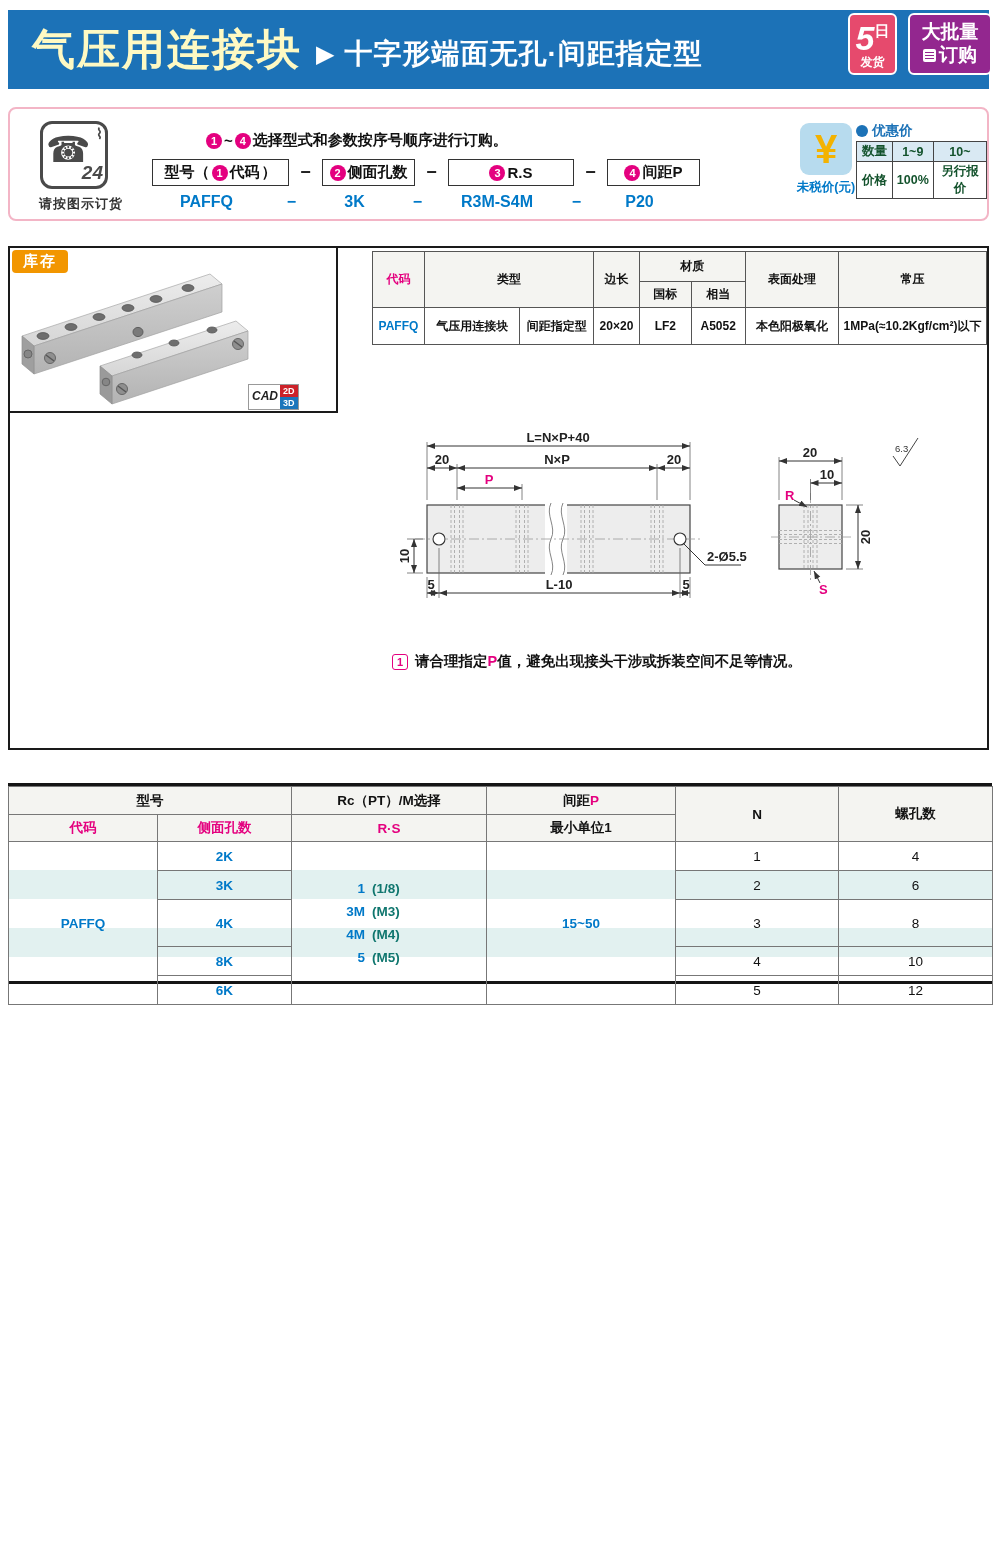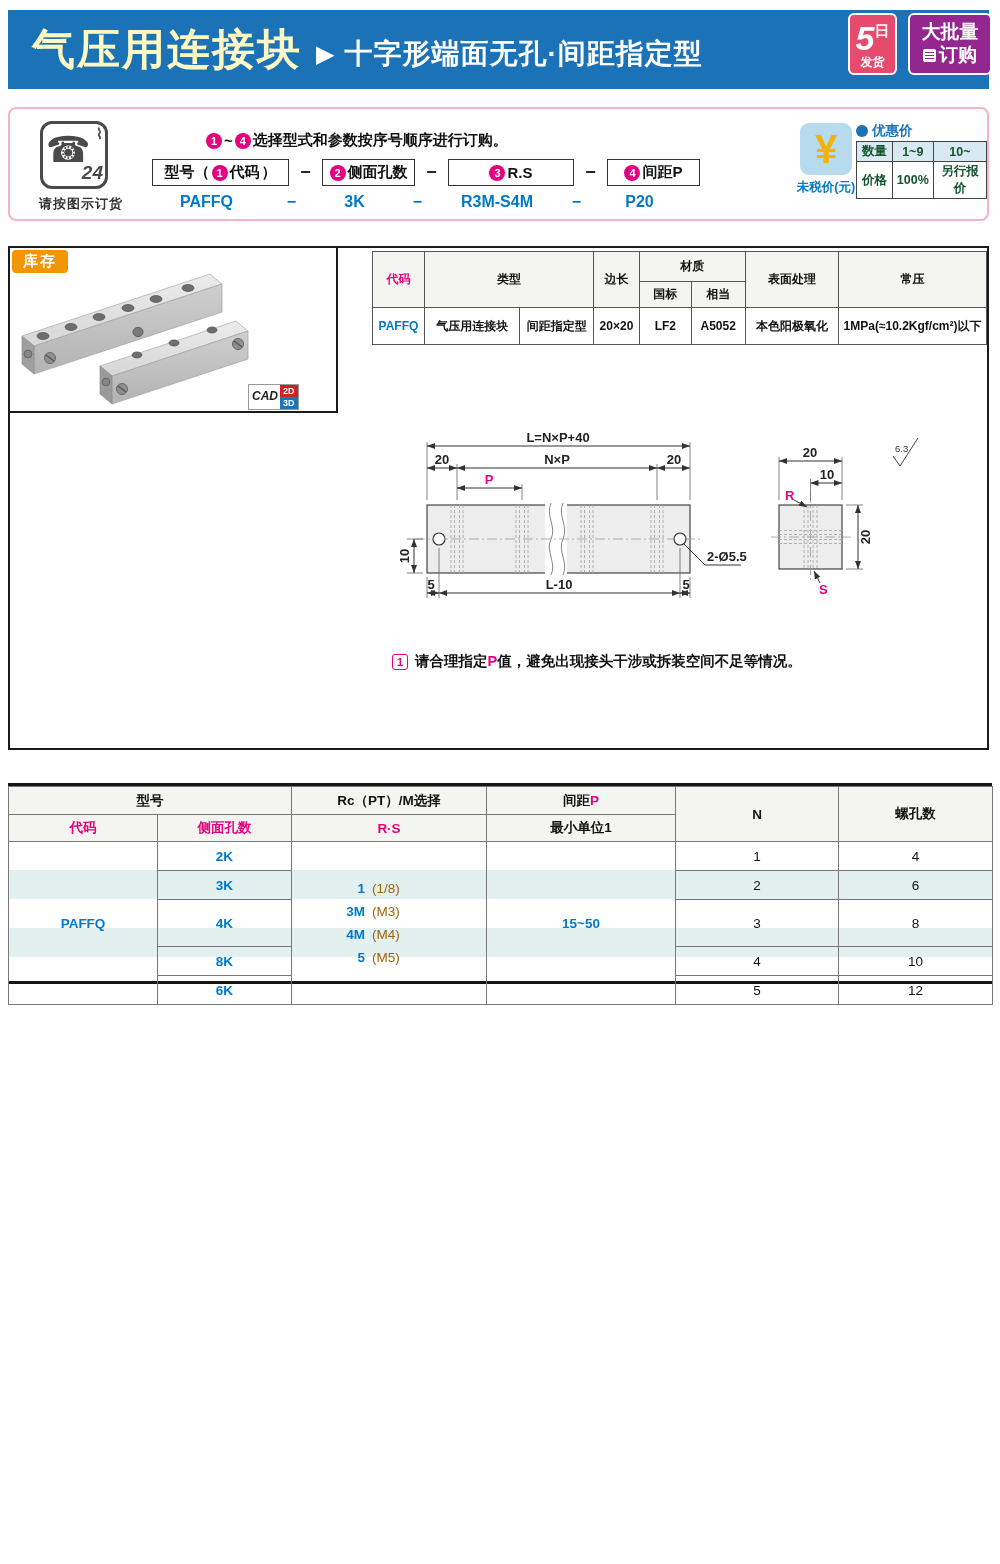--- a/index.html
+++ b/index.html
@@ -89,21 +89,21 @@
   .stripe{position:absolute;left:0;width:100%;height:29px;background:var(--stripe);z-index:0;}
   .btable{position:relative;z-index:1;border-collapse:collapse;width:984px;table-layout:fixed;padding-left:28px;}
   .btable th,.btable td{border:1px solid #777;text-align:center;font-size:13.5px;padding:0;background:transparent;color:#111;}
   .btable thead th{background:var(--hdrbg);font-weight:bold;}
   .btable .mag{color:var(--mag);}
   .btable .blue{color:var(--blue);font-weight:bold;}
   .btable .num{font-weight:normal;}
   .rs-list{width:100px;margin:0 auto;text-align:left;}
   .rs-line{display:flex;align-items:center;line-height:23px;font-size:13.5px;}
   .rs-code{width:26px;text-align:right;color:var(--blue);font-weight:bold;margin-right:7px;}
-  .rs-desc{color:#a16207;font-weight:normal;}
+  .rs-desc{color:#0f766e;font-weight:bold;}
 
   svg text{font-family:"Liberation Sans","DejaVu Sans",sans-serif;}
 </style>
 </head>
 <body>
 
 <div id="page">
 
   <div class="abs hdr">
     <div class="hdr-title">气压用连接块</div>

